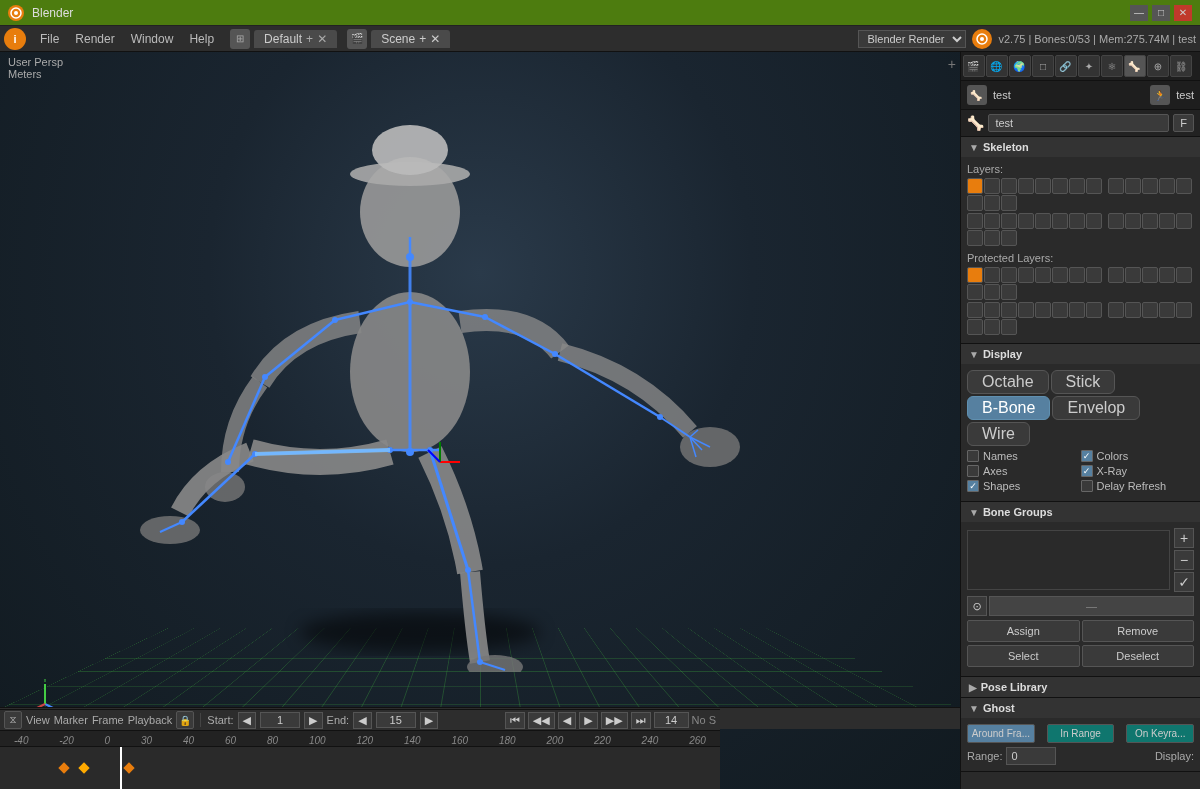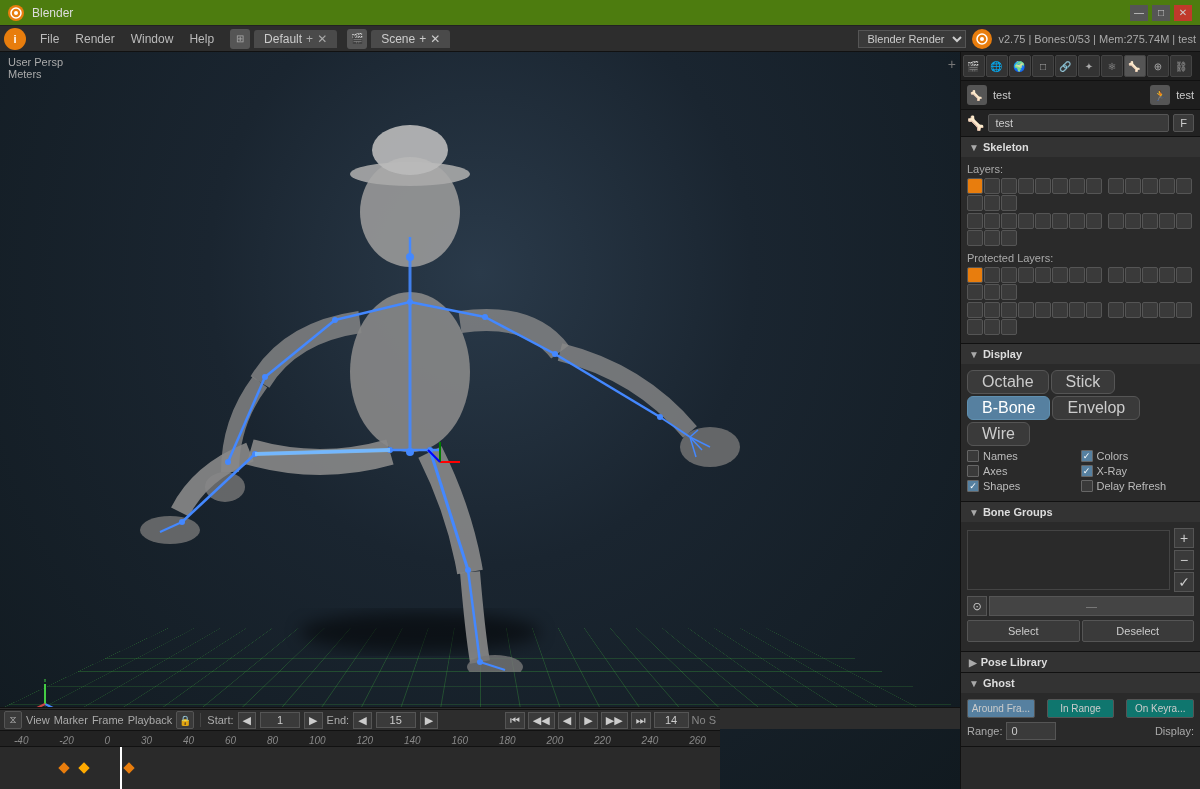--- a/index.html
+++ b/index.html
@@ -685,20 +685,24 @@
               <button class="bg-btn">✓</button>
             </div>
           </div>
 
           <div class="move-controls">
             <div class="move-btn">⊙</div>
             <div class="move-bar">—</div>
           </div>
 
           <div class="assign-row">
+            <button class="assign-btn">Assign</button>
+            <button class="assign-btn">Remove</button>
+          </div>
+          <div class="assign-row">
             <button class="assign-btn">Select</button>
             <button class="assign-btn">Deselect</button>
           </div>
         </div>
       </div>
 
       <div class="section">
         <div class="section-header">
           <span class="section-arrow">▶</span>
           <span>Pose Library</span>

